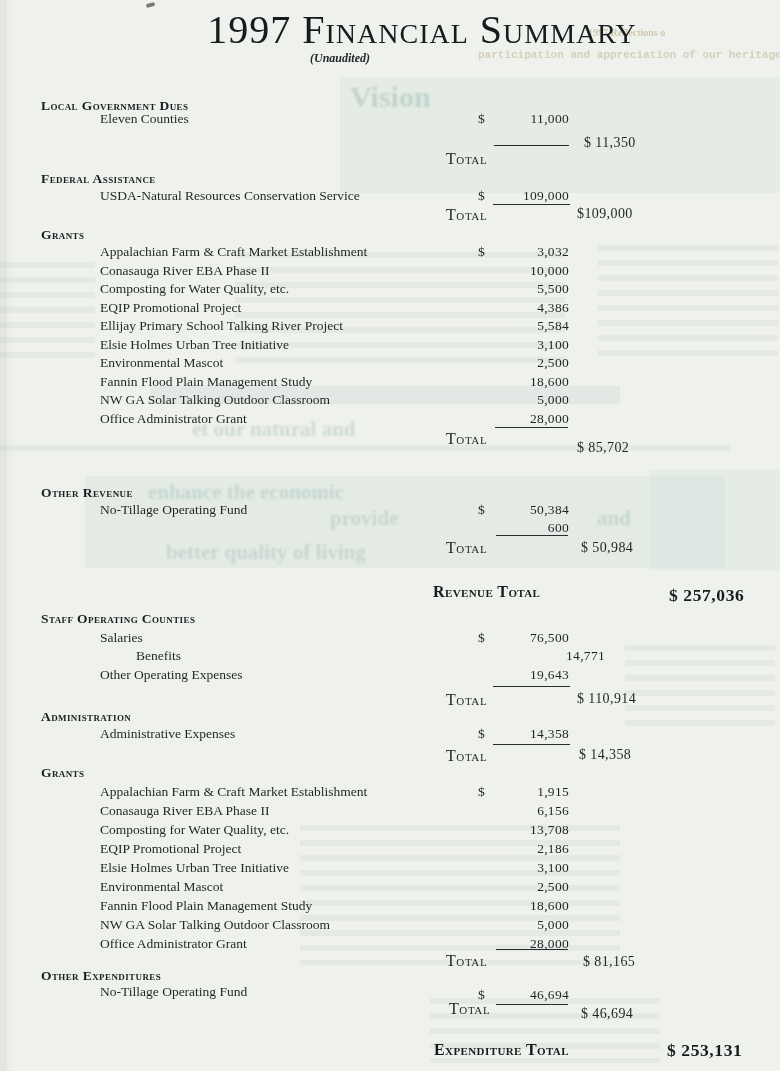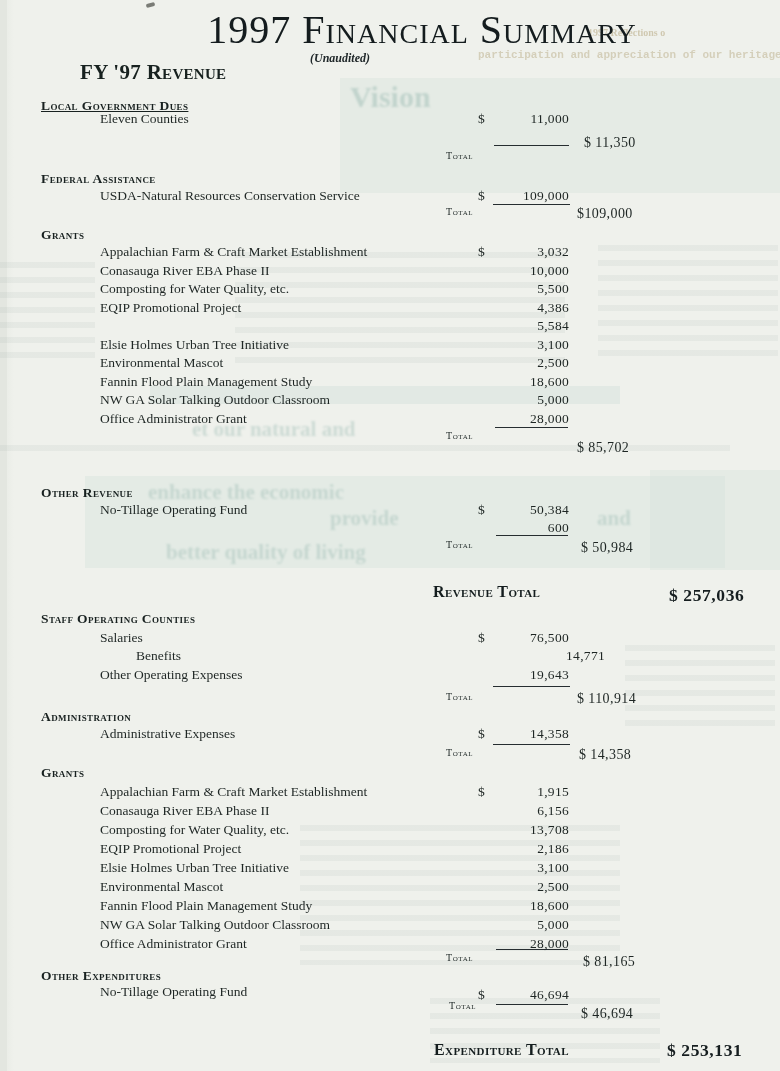--- a/index.html
+++ b/index.html
@@ -17,21 +17,21 @@
             font-size:12px;font-style:italic;font-weight:bold;color:#20282a;}
   .bighead{position:absolute;left:80px;font-variant:small-caps;font-weight:bold;
            font-size:21px;letter-spacing:.3px;color:#17211f;white-space:nowrap;}
   .sechead{position:absolute;left:41px;font-variant:small-caps;font-weight:bold;
            font-size:13.5px;letter-spacing:.4px;color:#182120;white-space:nowrap;}
   .row{position:absolute;left:0;width:780px;height:17px;font-size:13.5px;}
   .row .lbl{position:absolute;left:100px;top:0;white-space:nowrap;}
   .row .dol{position:absolute;left:478px;top:0;}
   .row .amt{position:absolute;left:487px;top:0;width:82px;text-align:right;letter-spacing:.3px;}
   .rule{position:absolute;height:0;border-top:1.5px solid #262d30;}
-  .totlbl{position:absolute;left:446px;font-variant:small-caps;font-size:10px;
+  .totlbl{position:absolute;left:446px;font-variant:small-caps;font-size:16px;
           letter-spacing:.6px;color:#1b2423;white-space:nowrap;}
   .totamt{position:absolute;font-size:14px;letter-spacing:.4px;white-space:nowrap;}
   .gtlabel{position:absolute;font-variant:small-caps;font-weight:bold;font-size:16px;
            letter-spacing:.4px;color:#141d1e;white-space:nowrap;}
   .gtamt{position:absolute;font-weight:bold;font-size:17.5px;letter-spacing:.6px;
          color:#161e20;white-space:nowrap;}
   
   .ghost{position:absolute;color:#7da79e;opacity:.30;filter:blur(1.1px);
          font-weight:bold;white-space:nowrap;font-size:21px;}
   .ghost-tan{position:absolute;color:#b1a176;opacity:.5;filter:blur(.4px);
@@ -67,23 +67,22 @@
   <span class="ghost-tan small" style="left:478px;top:49px;font-family:Liberation Mono, monospace;">participation and appreciation of our heritage</span>
   <span class="ghost" style="left:350px;top:80px;font-size:30px;opacity:.34;">Vision</span>
   <span class="ghost" style="left:192px;top:417px;">et our natural and</span>
   <span class="ghost" style="left:148px;top:480px;">enhance the economic</span>
   <span class="ghost" style="left:330px;top:506px;">provide</span>
   <span class="ghost" style="left:597px;top:506px;">and</span>
   <span class="ghost" style="left:166px;top:540px;">better quality of living</span>
 
   <div class="title">1997 Financial Summary</div>
   <div class="subtitle">(Unaudited)</div>
-  <div class="bighead" style="top:60px;">FY '97 Revenue</div>
-
-  <div class="sechead" style="top:98px;text-decoration:underline;">Local Government Dues</div>
+
+  <div class="sechead" style="top:98px;">Local Government Dues</div>
   <div class="row" style="top:111px;">
     <span class="lbl">Eleven Counties</span>
     <span class="dol">$</span>
     <span class="amt">11,000</span>
   </div>
   <div class="rule" style="top:145px;left:494px;width:75px;"></div>
   <span class="totlbl" style="top:150px;">Total</span>
   <span class="totamt" style="top:135px;left:584px;">$ 11,350</span>
 
   <div class="sechead" style="top:171px;">Federal Assistance</div>
@@ -108,20 +107,21 @@
   </div>
   <div class="row" style="top:281px;">
     <span class="lbl">Composting for Water Quality, etc.</span>
     <span class="amt">5,500</span>
   </div>
   <div class="row" style="top:300px;">
     <span class="lbl">EQIP Promotional Project</span>
     <span class="amt">4,386</span>
   </div>
   <div class="row" style="top:318px;">
+    <span class="lbl">Ellijay Primary School Talking River Project</span>
     <span class="amt">5,584</span>
   </div>
   <div class="row" style="top:337px;">
     <span class="lbl">Elsie Holmes Urban Tree Initiative</span>
     <span class="amt">3,100</span>
   </div>
   <div class="row" style="top:355px;">
     <span class="lbl">Environmental Mascot</span>
     <span class="amt">2,500</span>
   </div>

